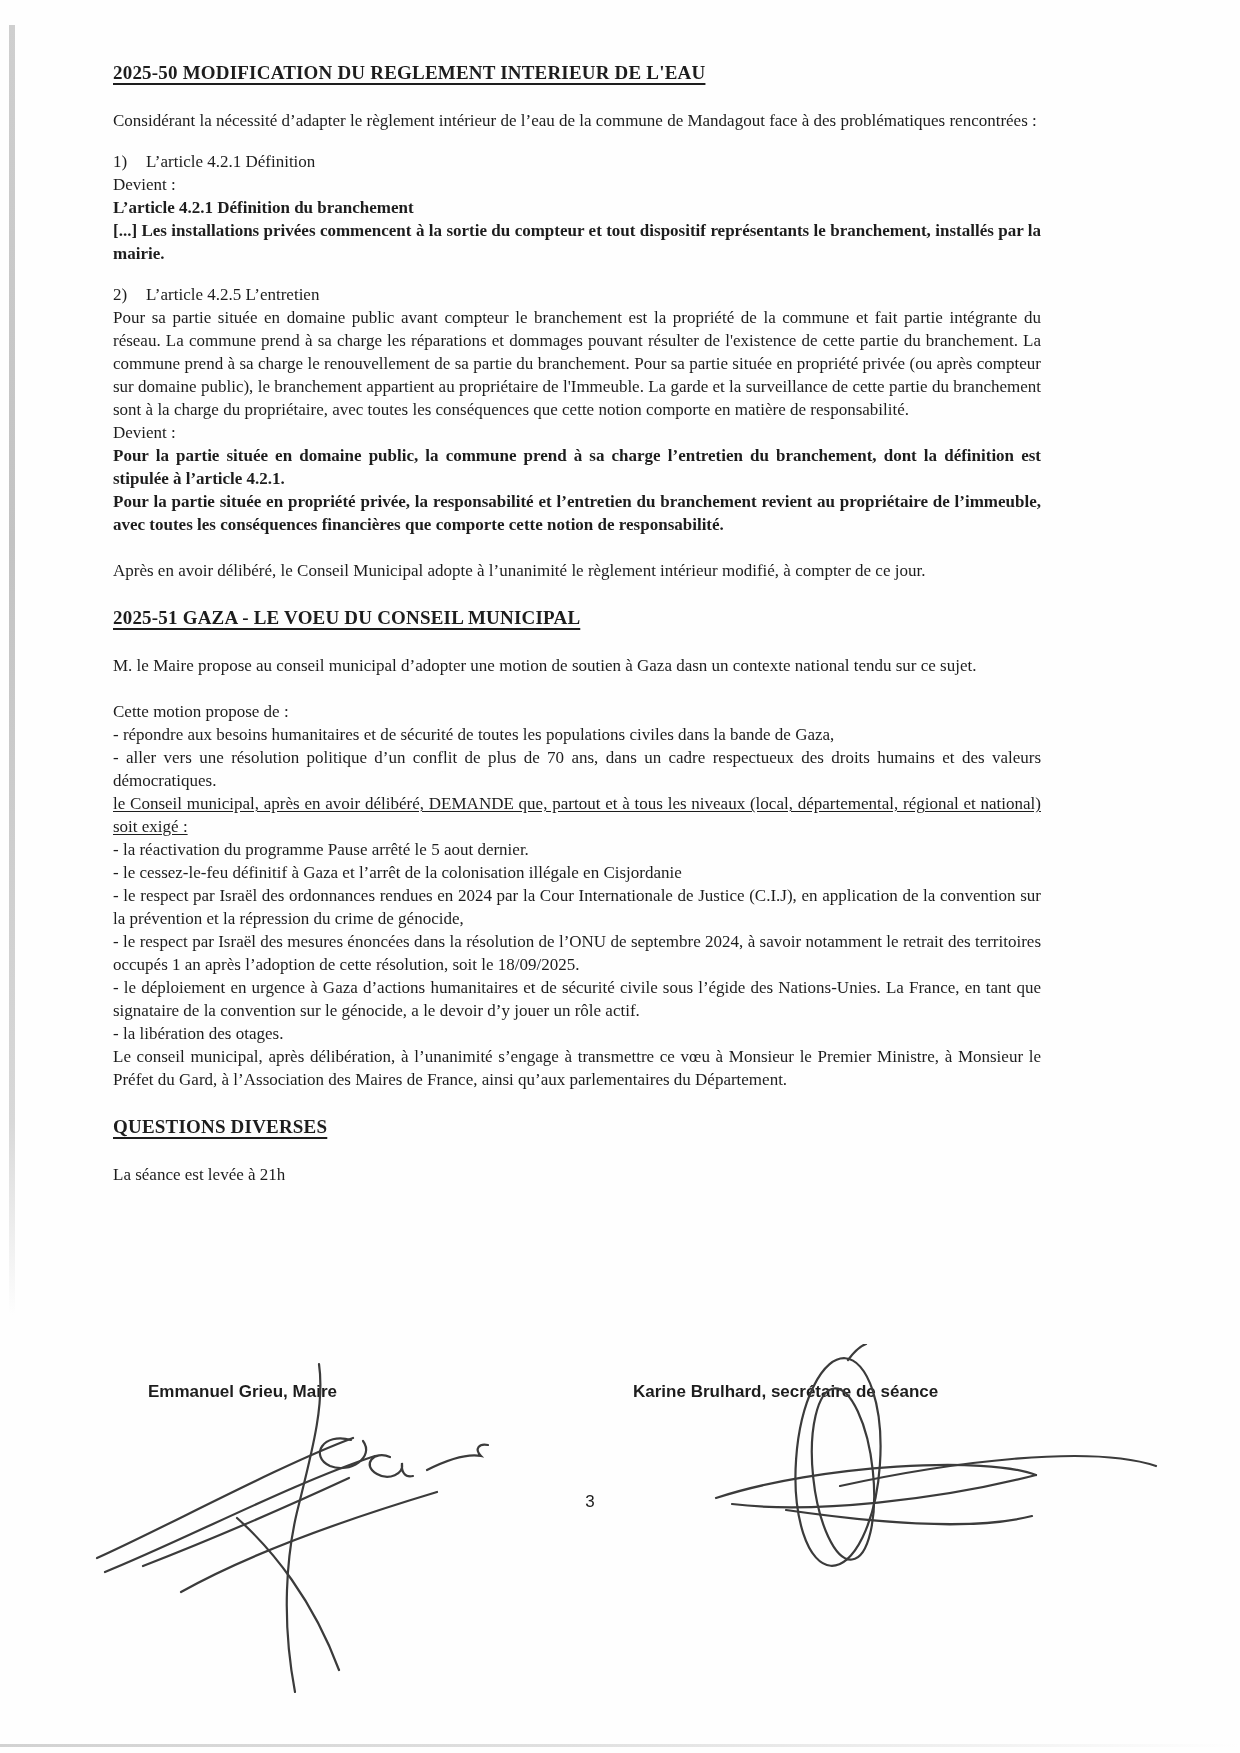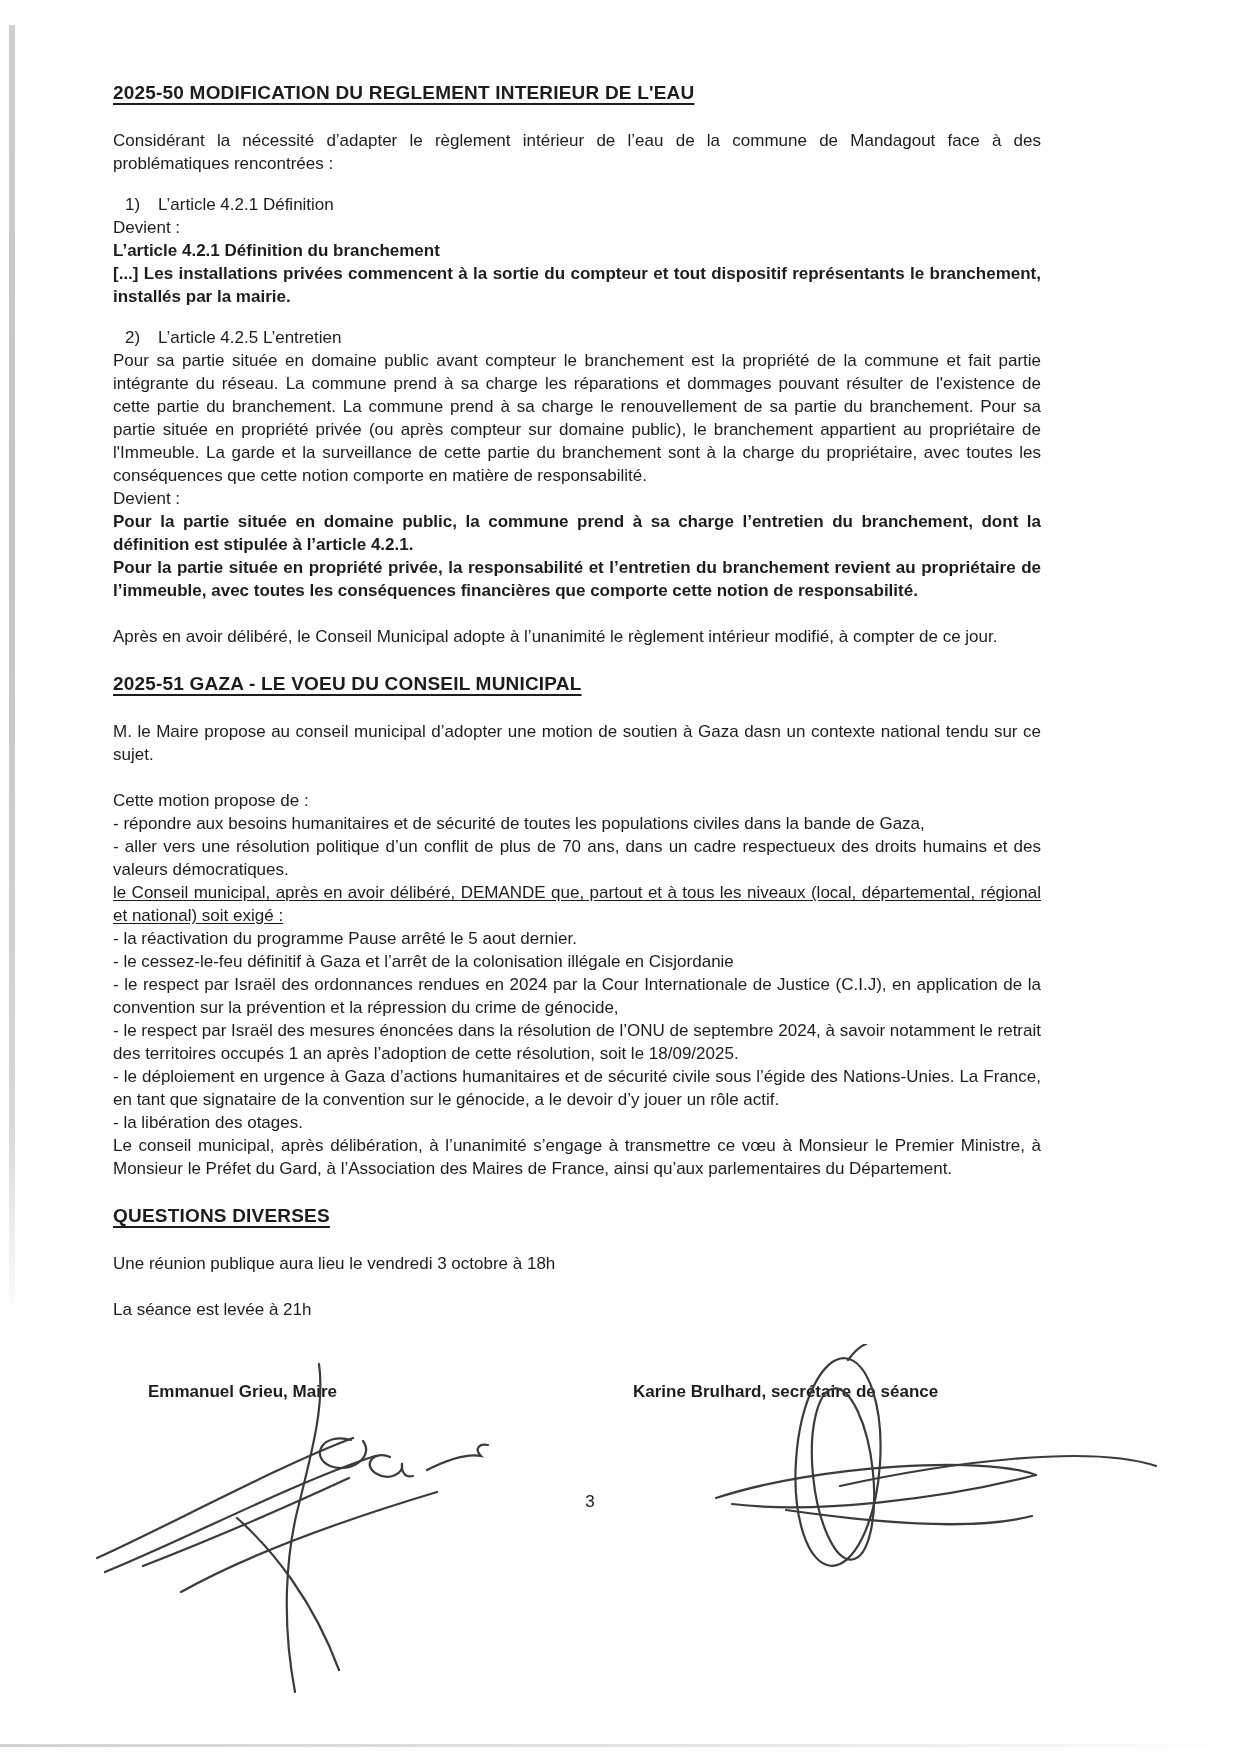--- a/index.html
+++ b/index.html
@@ -13,31 +13,31 @@
   }
   .scan-left {
     position:absolute; left:9px; top:25px; width:6px; height:1290px;
     background:linear-gradient(to bottom,#cfcfcf,#c3c3c3 40%,#d8d8d8 85%,rgba(216,216,216,0));
   }
   .scan-bottom {
     position:absolute; bottom:6px; left:0; width:100%; height:3px;
     background:linear-gradient(to right,#d2d2d2 0%,#e0e0e0 45%,#efefef 75%,rgba(255,255,255,0) 100%);
   }
   .content {
-    position:absolute; left:113px; top:80px; width:928px;
-    font-size:17px; line-height:23px;
+    position:absolute; left:113px; top:60px; width:928px;
+    font-size:17px; line-height:23px;font-family:Liberation Serif, serif;
   }
   p { margin:0; text-align:justify; }
   .line { text-align:left; }
   .h { font-size:19px; font-weight:bold; line-height:26px; margin:0; text-align:left; letter-spacing:0.2px; }
   .h span { text-decoration:underline; text-decoration-thickness:2px; text-underline-offset:4px; }
   .b { font-weight:bold; }
   .u { text-decoration:underline; text-underline-offset:2px; }
   .marker { display:inline-block; width:33px; }
-  .gm { margin-top:18px;margin-left:12px; }
+  .gm { margin-top:18px; }
   .gl { margin-top:23px; }
   .sigs { position:absolute; left:0; top:1372px; width:1240px; height:381px; }
   .sig-name { position:absolute; top:10px; font-size:17px; white-space:nowrap;font-weight:bold; }
   .sig-name.left  { left:148px; }
   .sig-name.right { left:633px; }
   .sig-svg { position:absolute; }
   .sig-svg path, .sig-svg ellipse { fill:none; stroke:#3b3b3b; stroke-width:2.2; stroke-linecap:round; }
   .pagenum { position:absolute; top:1492px; left:0; width:1180px; text-align:center; font-size:17px; }
 </style>
 </head>
@@ -79,21 +79,20 @@
     <p>- le cessez-le-feu définitif à Gaza et l’arrêt de la colonisation illégale en Cisjordanie</p>
     <p>- le respect par Israël des ordonnances rendues en 2024 par la Cour Internationale de Justice (C.I.J), en application de la convention sur la prévention et la répression du crime de génocide,</p>
     <p>- le respect par Israël des mesures énoncées dans la résolution de l’ONU de septembre 2024, à savoir notamment le retrait des territoires occupés 1 an après l’adoption de cette résolution, soit le 18/09/2025.</p>
     <p>- le déploiement en urgence à Gaza d’actions humanitaires et de sécurité civile sous l’égide des Nations-Unies. La France, en tant que signataire de la convention sur le génocide, a le devoir d’y jouer un rôle actif.</p>
     <p>- la libération des otages.</p>
 
     <p>Le conseil municipal, après délibération, à l’unanimité s’engage à transmettre ce vœu à Monsieur le Premier Ministre, à Monsieur le Préfet du Gard, à l’Association des Maires de France, ainsi qu’aux parlementaires du Département.</p>
 
     <h1 class="h gl"><span>QUESTIONS DIVERSES</span></h1>
 
-    <p class="gl line">Une réunion publique aura lieu le vendredi 3 octobre à 18h</p>
     <p class="gl line">La séance est levée à 21h</p>
   </div>
 
   <div class="sigs">
     <div class="sig-name left">Emmanuel Grieu, Maire</div>
     <div class="sig-name right">Karine Brulhard, secrétaire de séance</div>
 
     <svg class="sig-svg" style="left:85px; top:-12px;" width="460" height="340" viewBox="0 0 460 340">
       <path d="M12,198 C75,170 195,105 268,78"></path>
       <path d="M20,212 C95,182 210,122 290,96"></path>

